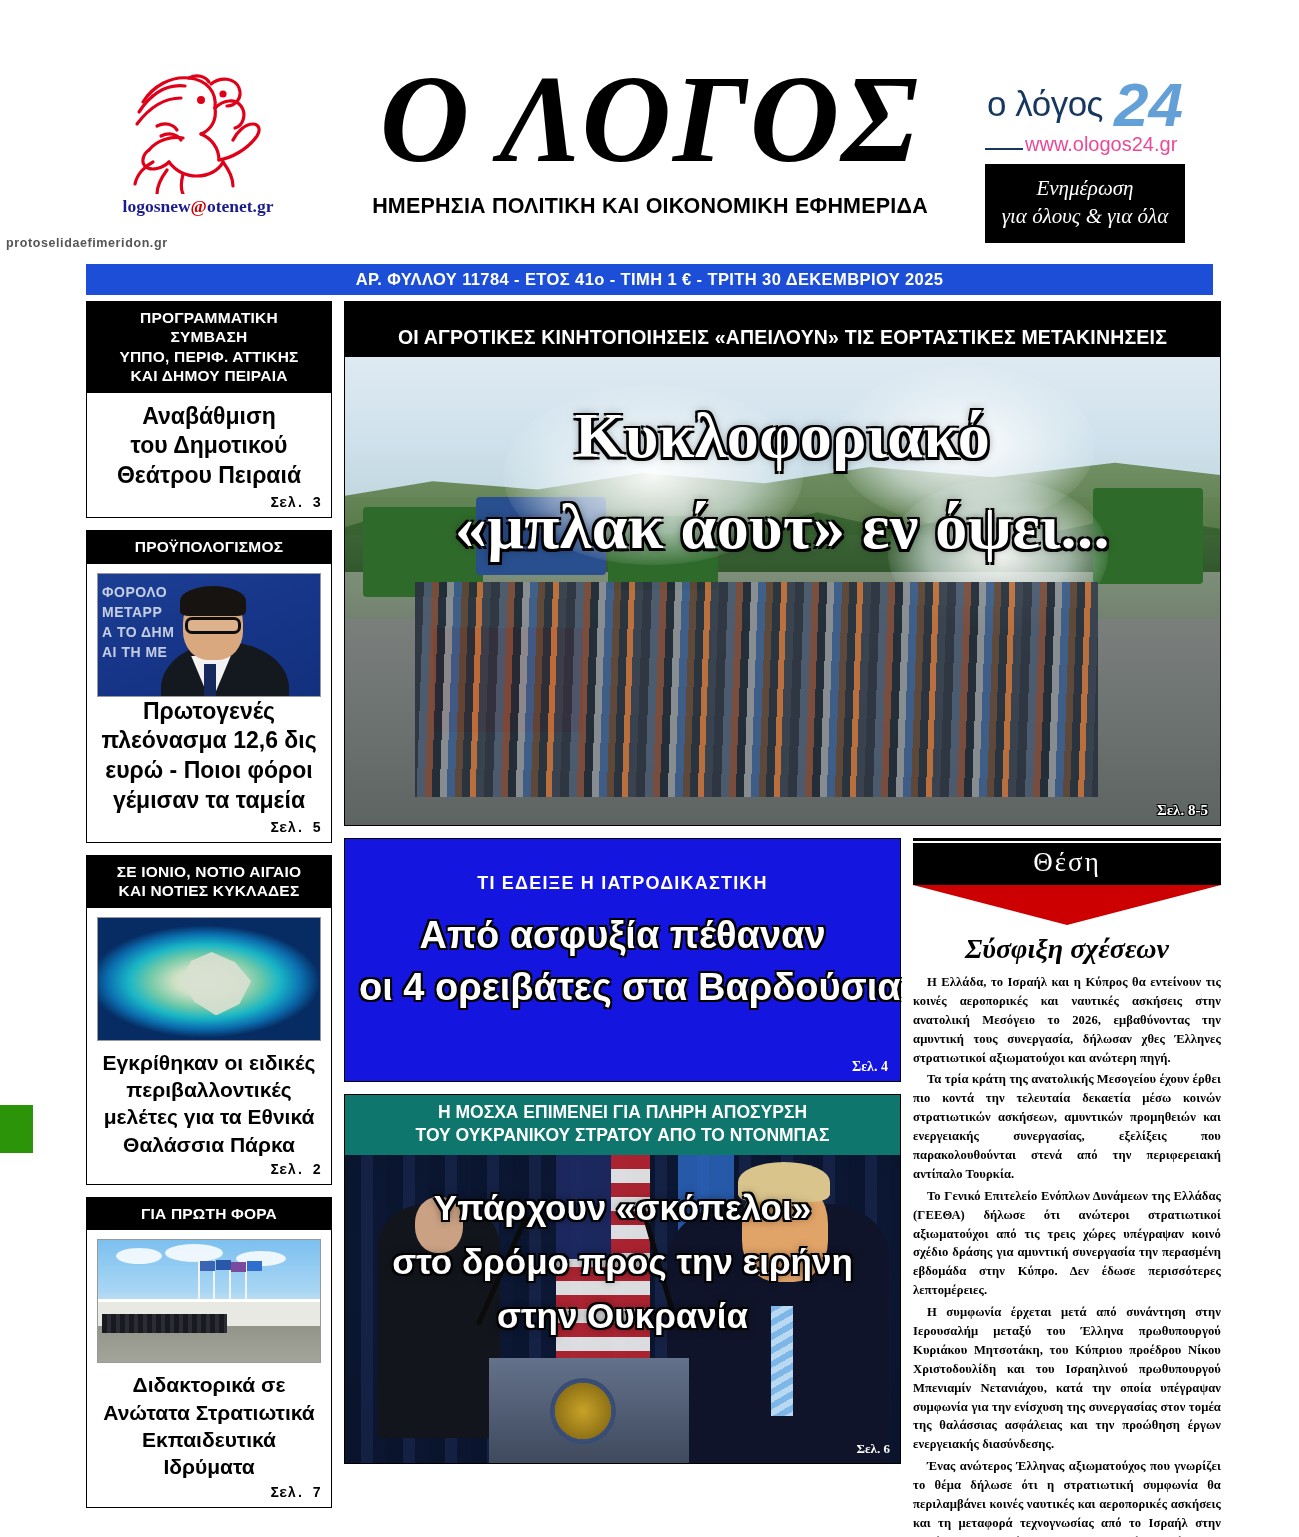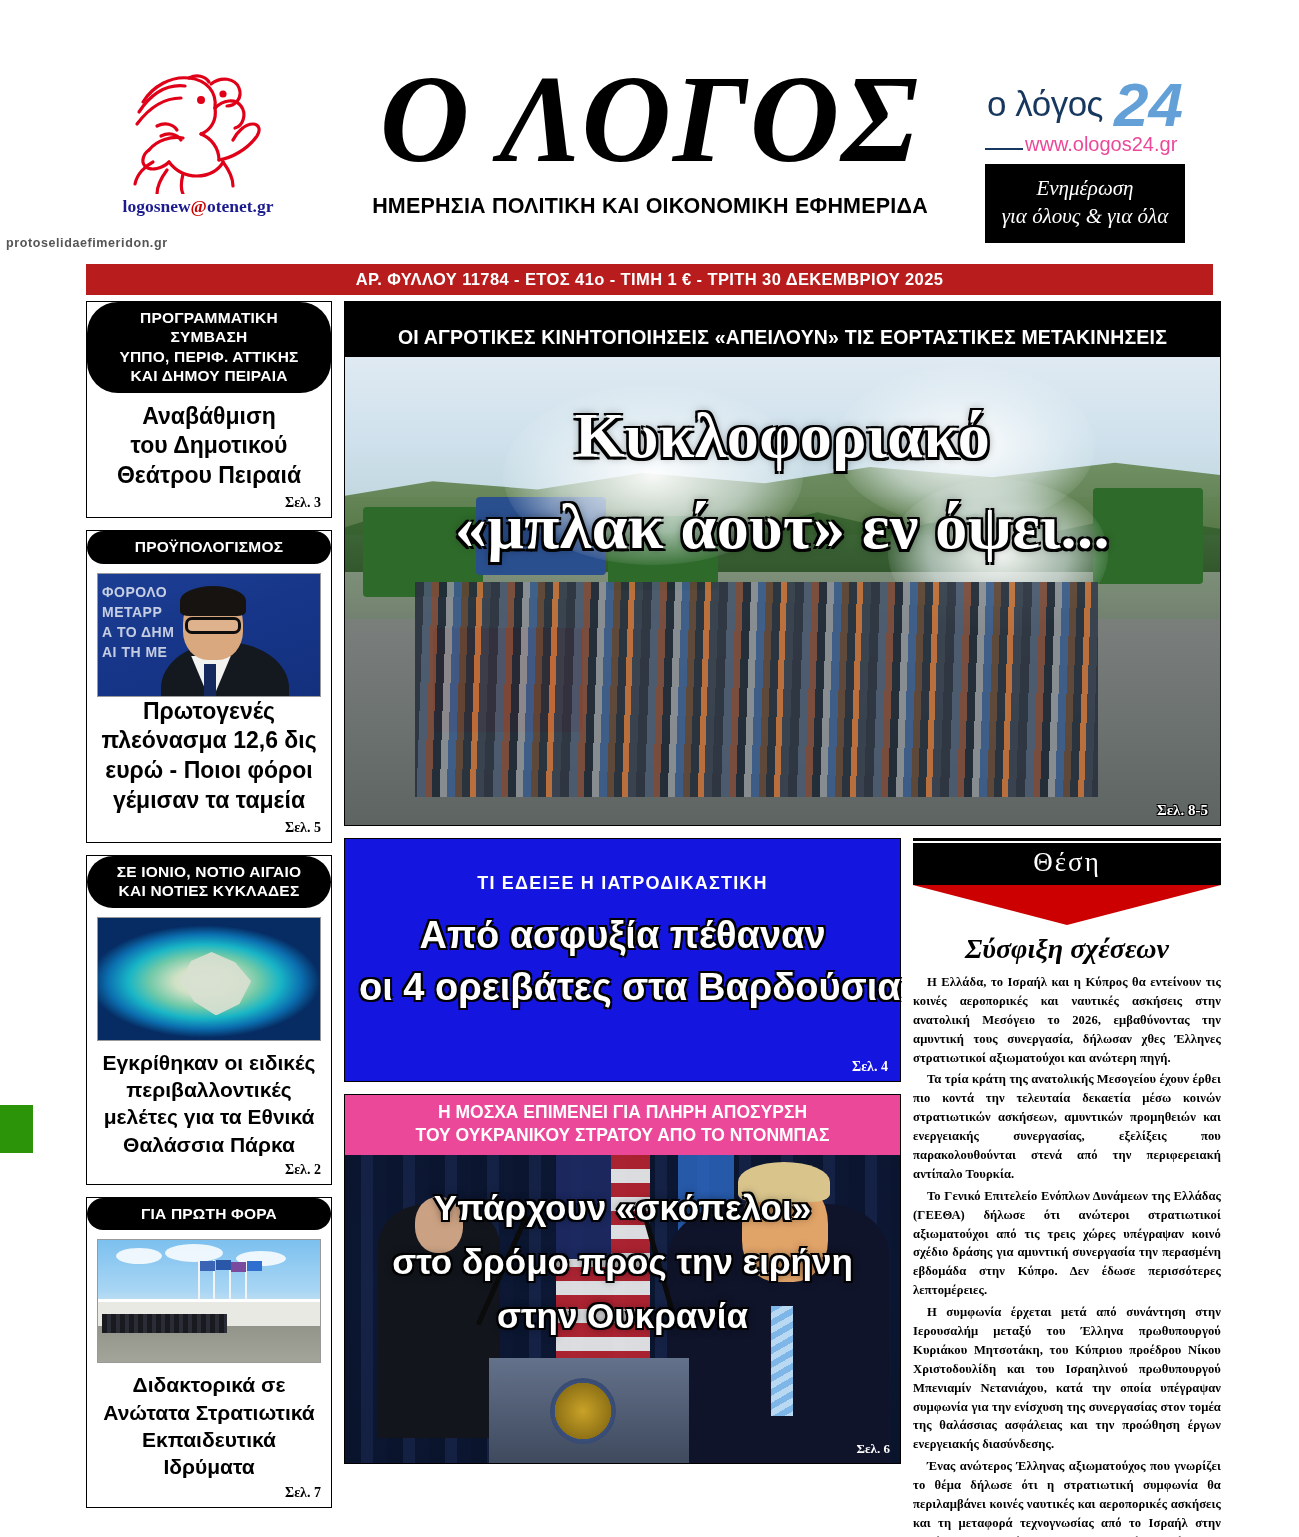--- a/index.html
+++ b/index.html
@@ -137,21 +137,21 @@
   .brand-right .slogan div {
     font-family: "Liberation Serif", "DejaVu Serif", serif;
     font-style: italic;
     font-size: 21px;
     line-height: 1.35;
     white-space: nowrap;
   }
 
   
   .info-bar {
-    background: #b91c1c;
+    background: #1d4ed8;
     color: #fff;
     text-align: center;
     font-weight: bold;
     font-size: 16.5px;
     letter-spacing: 0.4px;
     padding: 6px 0 6px;
     margin: 6px 86px 6px 86px;
   }
 
   
@@ -173,35 +173,34 @@
   }
   .box-kicker {
     background: #000;
     color: #fff;
     text-align: center;
     font-weight: bold;
     font-size: 15.5px;
     line-height: 1.25;
     padding: 6px 16px 7px;
     letter-spacing: .2px;
-    border-radius: 31px;
   }
   .box-body {
     padding: 9px 10px 6px;
   }
   .box-head {
     text-align: center;
     font-weight: bold;
     font-size: 23px;
     line-height: 1.3;
     color: #000;
   }
   .pageref {
     text-align: right;
-    font-family: Liberation Serif, serif;
+    font-family: Liberation Mono, monospace;
     font-weight: bold;
     font-size: 14px;
     margin-top: 4px;
     color: #000;
   }
   .thumb {
     width: 100%;
     height: 124px;
     display: block;
     border: 1px solid #999;
@@ -422,21 +421,21 @@
     color: #fff;
   }
 
   
   .dark-block {
     border: 1.5px solid #000;
     margin-bottom: 12px;
     overflow: hidden;
   }
   .dark-block .db-kicker {
-    background: #ec4899;
+    background: #0f766e;
     color: #fff;
     text-align: center;
     font-weight: bold;
     font-size: 17.5px;
     line-height: 1.3;
     padding: 6px 4px 8px;
   }
   .dark-block .db-photo {
     position: relative;
     height: 308px;

